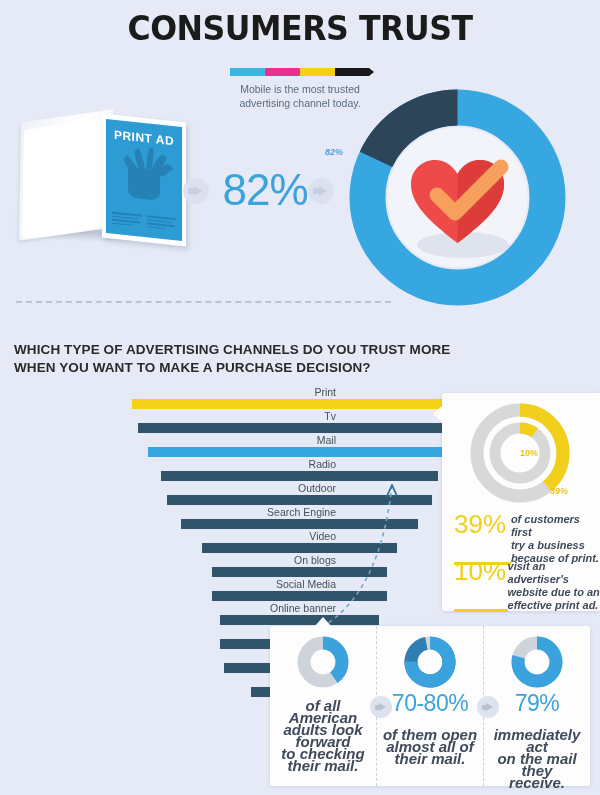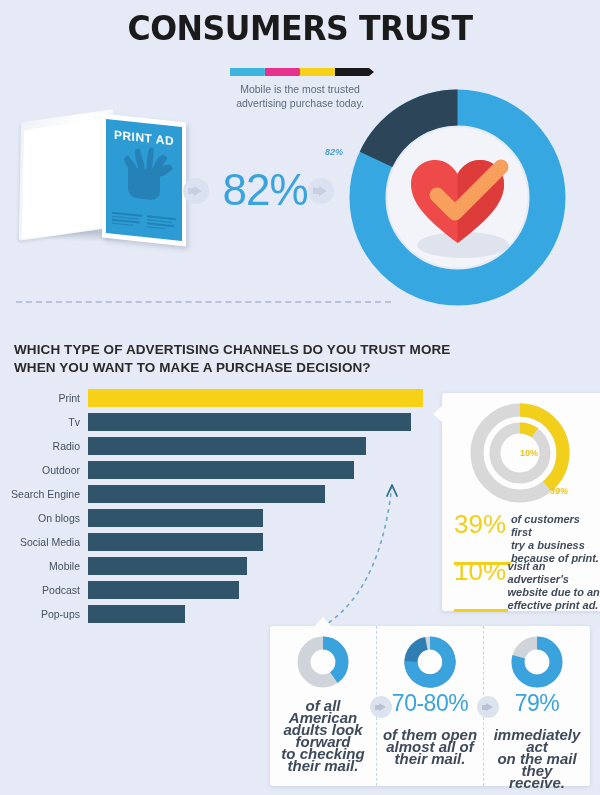--- a/index.html
+++ b/index.html
@@ -131,21 +131,21 @@
 
   
   .question {
     position: absolute; left: 14px; top: 341px; width: 470px;
     font-size: 13.5px; line-height: 17.5px; font-weight: 700; color: #2a2a2a;
     letter-spacing: .1px;
   }
 
   
   .chart { position: absolute; left: 0; top: 386px; width: 600px; }
-  .row { position: relative; height: 24px; display: flex; align-items: center; }
+  .row { position: relative; height: 24px; display: flex; align-items: center; flex-direction: column; }
   .row .lbl {
     width: 88px; text-align: right; padding-right: 8px;
     font-size: 10.5px; color: #45505f;
   }
   .row .bar {
     height: 20px; background: #30556b; border: 1.5px solid #e5eaf6;
     border-left: none;
   }
   .row.hl-yellow .bar { background: #f7d117; }
   .row.hl-blue .bar { background: #36a7e0; }
@@ -214,21 +214,21 @@
 
   <div class="cmyk">
     <span class="seg" style="background:#3cb4e0;color:#3cb4e0"></span>
     <span class="seg" style="background:#e8308f;color:#e8308f"></span>
     <span class="seg" style="background:#f7d117;color:#f7d117"></span>
     <span class="seg" style="background:#181818;color:#181818"></span>
   </div>
 
   <div class="hdr-lead">
     <div>Mobile is the most trusted</div>
-    <div>advertising purchase today.</div>
+    <div>advertising channel today.</div>
   </div>
 
   <div class="mag">
     <div class="mag-shadow"></div>
     <div class="mag-leftpage"></div>
     <div class="mag-leftpage2"></div>
     <div class="mag-rightpage"></div>
     <div class="mag-ad">
       <div class="mag-ad-title">PRINT AD</div>
       <div class="mag-leaf" style="left:34px;top:26px;width:7px;height:24px;transform:rotate(-18deg)"></div>
@@ -284,39 +284,51 @@
 
   <div class="chart" id="chart">
       <div class="row hl-yellow">
         <div class="lbl">Print</div>
         <div class="bar" style="width: 336.2px;"></div>
       </div>
       <div class="row">
         <div class="lbl">Tv</div>
         <div class="bar" style="width: 323.9px;"></div>
       </div>
+      <div class="row hl-blue">
+        <div class="lbl">Mail</div>
+        <div class="bar" style="width: 303.4px;"></div>
+      </div>
       <div class="row">
         <div class="lbl">Radio</div>
         <div class="bar" style="width: 278.8px;"></div>
       </div>
       <div class="row">
         <div class="lbl">Outdoor</div>
         <div class="bar" style="width: 266.5px;"></div>
       </div>
       <div class="row">
         <div class="lbl">Search Engine</div>
         <div class="bar" style="width: 237.8px;"></div>
       </div>
       <div class="row">
+        <div class="lbl">Video</div>
+        <div class="bar" style="width: 196.8px;"></div>
+      </div>
+      <div class="row">
         <div class="lbl">On blogs</div>
         <div class="bar" style="width: 176.3px;"></div>
       </div>
       <div class="row">
         <div class="lbl">Social Media</div>
         <div class="bar" style="width: 176.3px;"></div>
+      </div>
+      <div class="row">
+        <div class="lbl">Online banner</div>
+        <div class="bar" style="width: 159.9px;"></div>
       </div>
       <div class="row">
         <div class="lbl">Mobile</div>
         <div class="bar" style="width: 159.9px;"></div>
       </div>
       <div class="row">
         <div class="lbl">Podcast</div>
         <div class="bar" style="width: 151.7px;"></div>
       </div>
       <div class="row">

